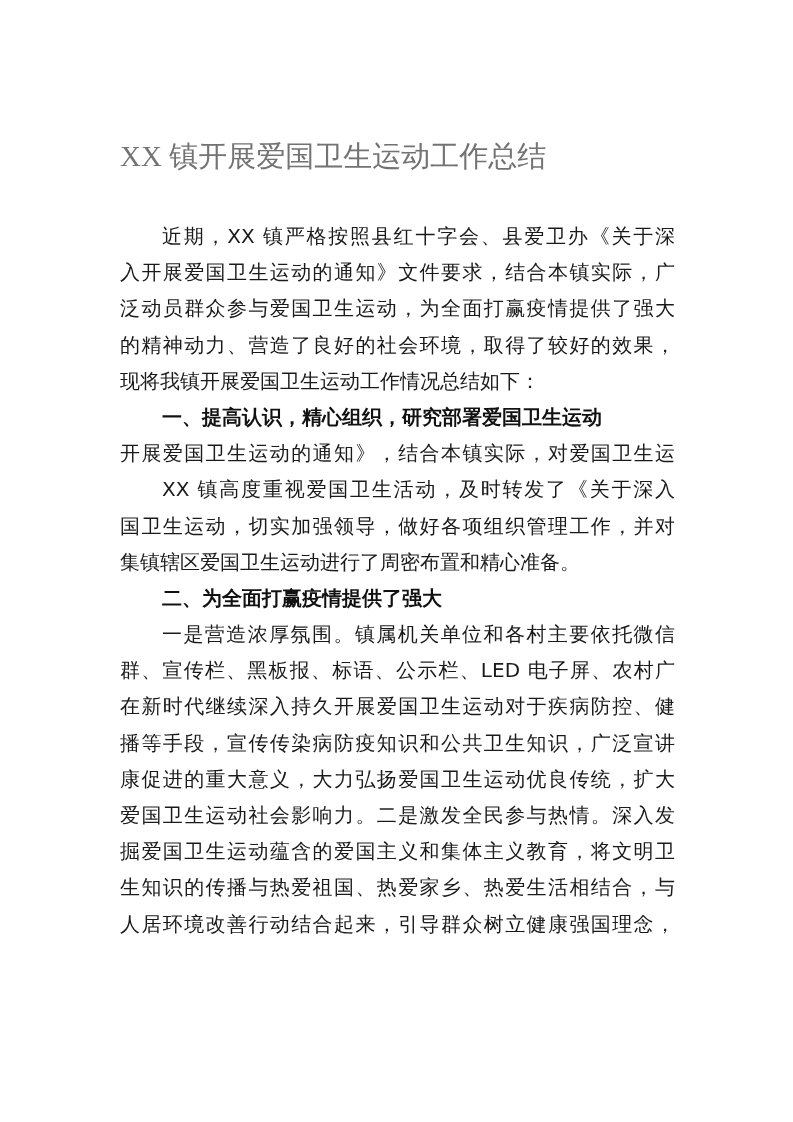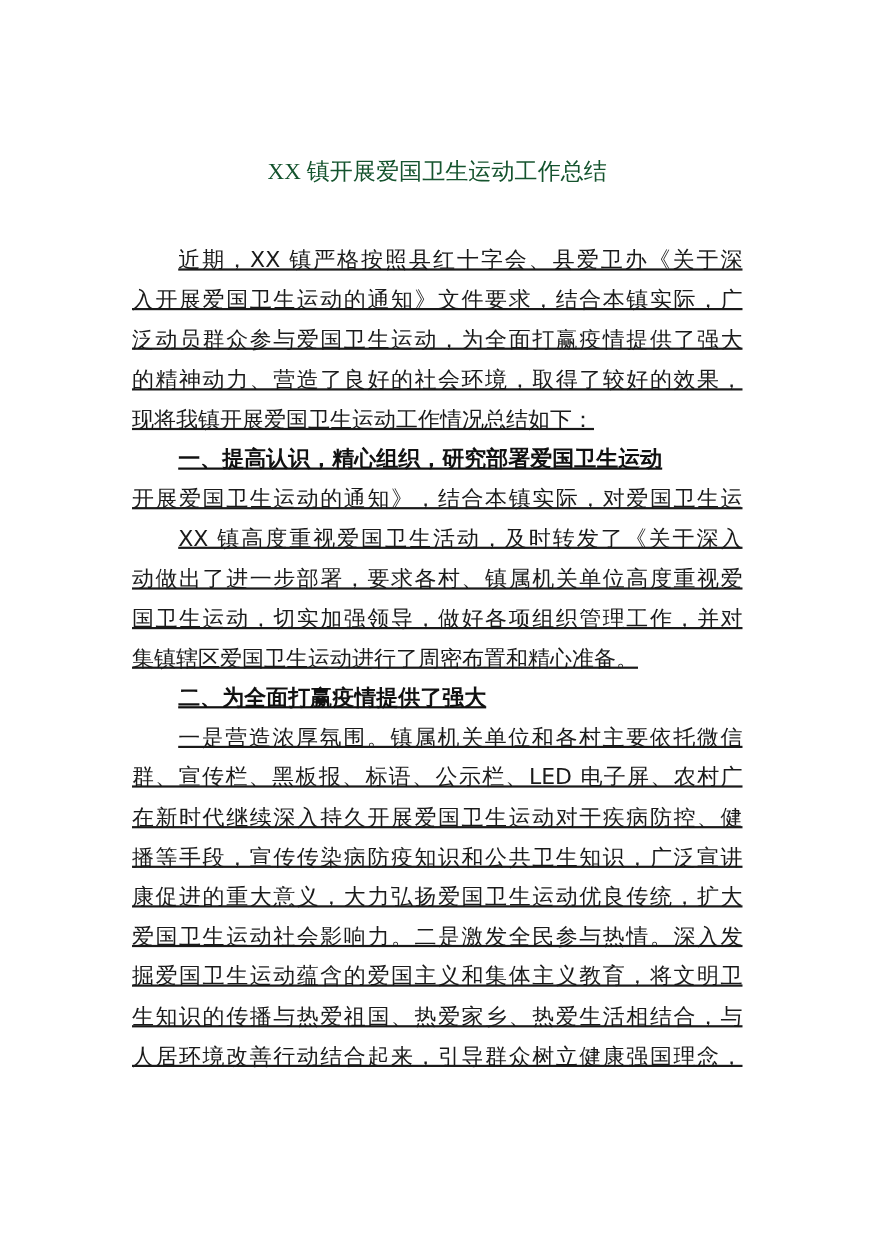--- a/index.html
+++ b/index.html
@@ -19,44 +19,43 @@
       position: absolute;
       left: 120px;
       top: 0;
       width: 555px;
     }
     .title {
       position: absolute;
       left: 0;
       width: 555px;
       top: 136px;
-      text-align: center;
-      font-size: 21px;
+      text-align: left;
+      font-size: 29px;
       line-height: 40px;
       letter-spacing: 0px;
       font-family: "Liberation Serif", "DejaVu Serif", serif;
-      color: #14532d;
+      color: #737373;
       white-space: nowrap;
     }
     .body {
       position: absolute;
       left: 0;
       top: 218px;
       width: 555px;
     }
     .line {
       height: 36.2px;
       line-height: 36.2px;
       font-size: 20px;
       white-space: nowrap;
       text-align: justify;
       text-align-last: justify;
       color: #1a1a1a;
       font-family: "DejaVu Sans", "Liberation Sans", sans-serif;
-      text-decoration: underline;
     }
     .line.indent {
       padding-left: 42px;
     }
     .line.last {
       text-align-last: left;
     }
     .heading {
       font-weight: bold;
       font-family: "DejaVu Sans", "Liberation Sans", sans-serif;
@@ -70,21 +69,20 @@
   <div class="title">XX 镇开展爱国卫生运动工作总结</div>
   <div class="body" id="doc-body">
       <div class="line indent">近期，XX 镇严格按照县红十字会、县爱卫办《关于深</div>
       <div class="line">入开展爱国卫生运动的通知》文件要求，结合本镇实际，广</div>
       <div class="line">泛动员群众参与爱国卫生运动，为全面打赢疫情提供了强大</div>
       <div class="line">的精神动力、营造了良好的社会环境，取得了较好的效果，</div>
       <div class="line last">现将我镇开展爱国卫生运动工作情况总结如下：</div>
       <div class="line indent last heading">一、提高认识，精心组织，研究部署爱国卫生运动</div>
       <div class="line">开展爱国卫生运动的通知》，结合本镇实际，对爱国卫生运</div>
       <div class="line indent">XX 镇高度重视爱国卫生活动，及时转发了《关于深入</div>
-      <div class="line">动做出了进一步部署，要求各村、镇属机关单位高度重视爱</div>
       <div class="line">国卫生运动，切实加强领导，做好各项组织管理工作，并对</div>
       <div class="line last">集镇辖区爱国卫生运动进行了周密布置和精心准备。</div>
       <div class="line indent last heading">二、为全面打赢疫情提供了强大</div>
       <div class="line indent">一是营造浓厚氛围。镇属机关单位和各村主要依托微信</div>
       <div class="line">群、宣传栏、黑板报、标语、公示栏、LED 电子屏、农村广</div>
       <div class="line">在新时代继续深入持久开展爱国卫生运动对于疾病防控、健</div>
       <div class="line">播等手段，宣传传染病防疫知识和公共卫生知识，广泛宣讲</div>
       <div class="line">康促进的重大意义，大力弘扬爱国卫生运动优良传统，扩大</div>
       <div class="line">爱国卫生运动社会影响力。二是激发全民参与热情。深入发</div>
       <div class="line">掘爱国卫生运动蕴含的爱国主义和集体主义教育，将文明卫</div>

